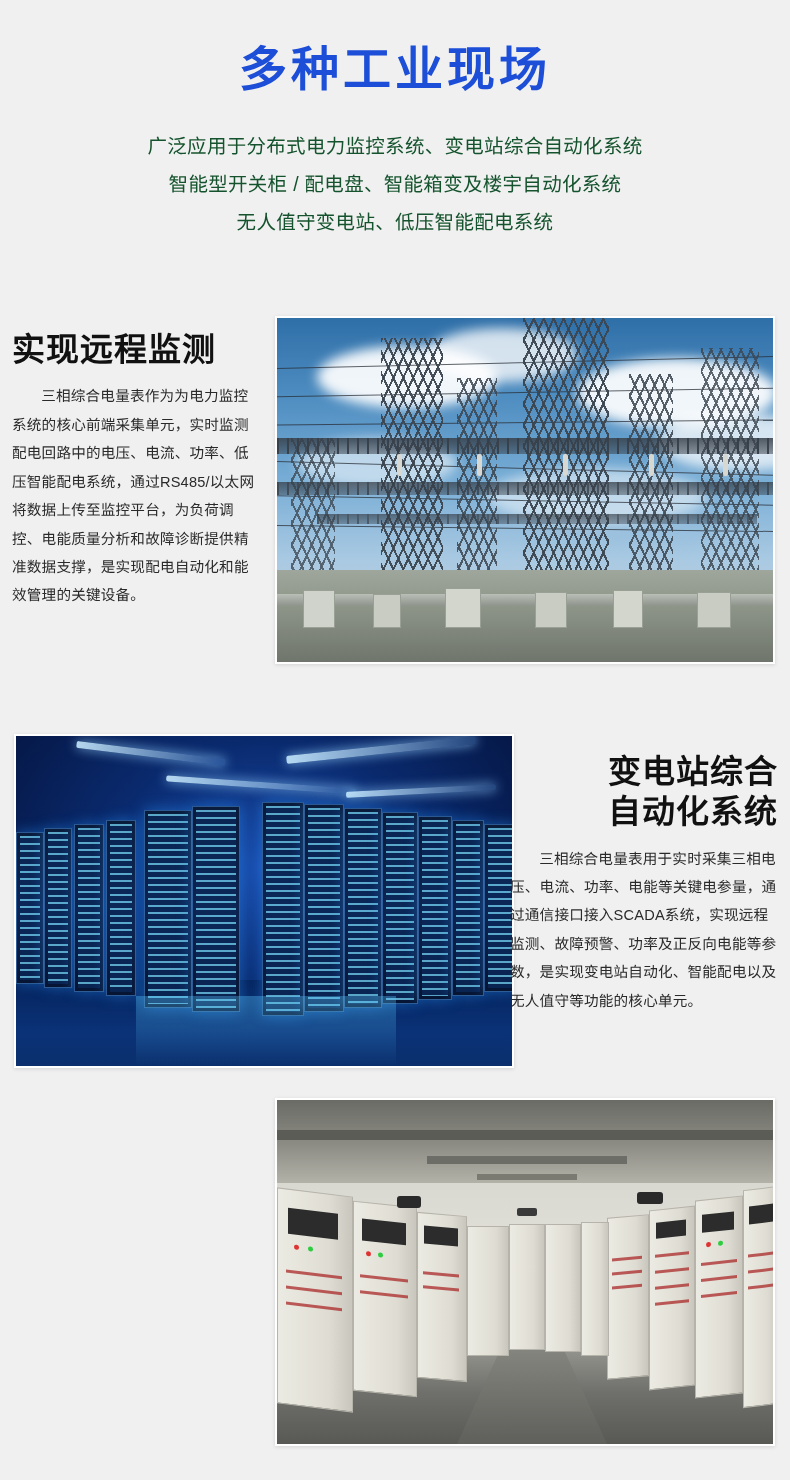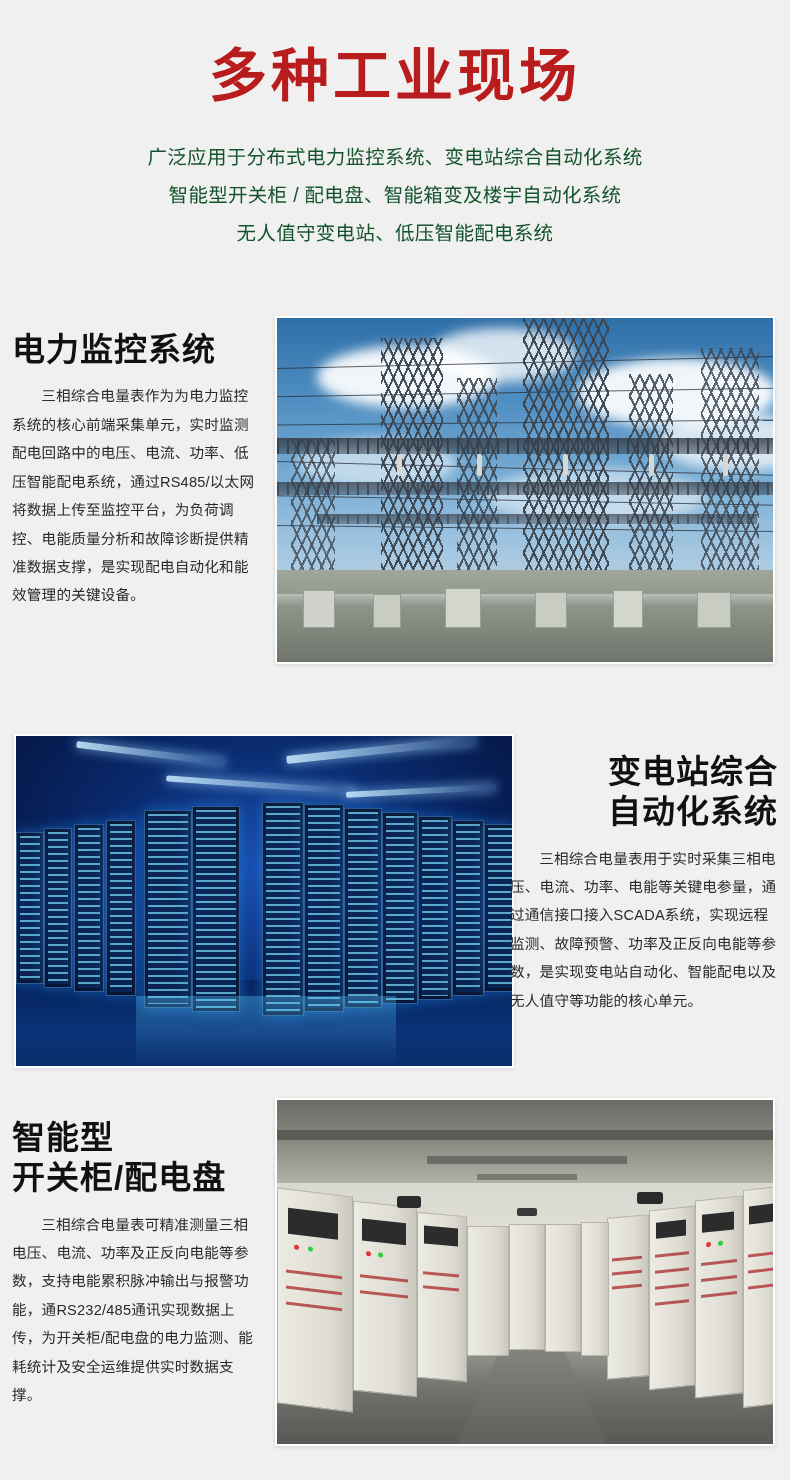--- a/index.html
+++ b/index.html
@@ -15,25 +15,25 @@
     color: #1c1c1c;
     overflow: hidden;
   }
 
   
   .header {
     padding-top: 44px;
     text-align: center;
   }
   .main-title {
-    font-size: 58px;
+    font-size: 48px;
     font-weight: bold;
     letter-spacing: 4px;
     line-height: 1.1;
-    color: #b91c1c;
+    color: #1d4ed8;
     margin: 0;
   }
   .subtitle-block {
     margin-top: 30px;
   }
   .subtitle-line {
     font-size: 19.5px;
     line-height: 1.95;
     color: #14532d;
     letter-spacing: 0.3px;
@@ -229,21 +229,21 @@
       <div style="position:absolute; left:26px;  bottom:34px; width:30px; height:36px; background:#cfd3cb; border:1px solid #9aa096;"></div>
       <div style="position:absolute; left:96px;  bottom:34px; width:26px; height:32px; background:#c8ccc3; border:1px solid #9aa096;"></div>
       <div style="position:absolute; left:168px; bottom:34px; width:34px; height:38px; background:#d2d6cd; border:1px solid #9aa096;"></div>
       <div style="position:absolute; left:258px; bottom:34px; width:30px; height:34px; background:#c8ccc3; border:1px solid #9aa096;"></div>
       <div style="position:absolute; left:336px; bottom:34px; width:28px; height:36px; background:#d2d6cd; border:1px solid #9aa096;"></div>
       <div style="position:absolute; left:420px; bottom:34px; width:32px; height:34px; background:#c8ccc3; border:1px solid #9aa096;"></div>
     </div>
   </div>
 
   <div class="sec-text" style="left:12px; top:14px; width:246px;">
-    <div class="sec-head">电力监控系统</div>
+    <div class="sec-head">实现远程监测</div>
     <div class="sec-body">三相综合电量表作为为电力监控系统的核心前端采集单元，实时监测配电回路中的电压、电流、功率、低压智能配电系统，通过RS485/以太网将数据上传至监控平台，为负荷调控、电能质量分析和故障诊断提供精准数据支撑，是实现配电自动化和能效管理的关键设备。</div>
   </div>
 </div>
 
 <div class="section" style="top:734px; height:340px;">
 
   <div class="sec-img" style="left:14px; top:0; width:500px; height:334px;">
     <div class="photo">
       <div class="dc-bg"></div>
       <div class="dc-floor"></div>
@@ -348,18 +348,13 @@
       <div class="cab" style="left:232px; top:124px; width:34px; height:124px;"></div>
       <div class="cab" style="left:268px; top:124px; width:34px; height:126px;"></div>
       <div class="cab" style="left:304px; top:122px; width:26px; height:132px;"></div>
 
       <div style="position:absolute; left:120px; top:96px; width:24px; height:12px; background:#2a2a2a; border-radius:3px;"></div>
       <div style="position:absolute; left:360px; top:92px; width:26px; height:12px; background:#2a2a2a; border-radius:3px;"></div>
       <div style="position:absolute; left:240px; top:108px; width:20px; height:8px; background:#3a3a3a; border-radius:2px;"></div>
     </div>
   </div>
 
-  <div class="sec-text" style="left:12px; top:20px; width:248px;">
-    <div class="sec-head" style="text-align:left;">智能型
-开关柜/配电盘</div>
-    <div class="sec-body">三相综合电量表可精准测量三相电压、电流、功率及正反向电能等参数，支持电能累积脉冲输出与报警功能，通RS232/485通讯实现数据上传，为开关柜/配电盘的电力监测、能耗统计及安全运维提供实时数据支撑。</div>
-  </div>
 </div>
 
 </body></html>

